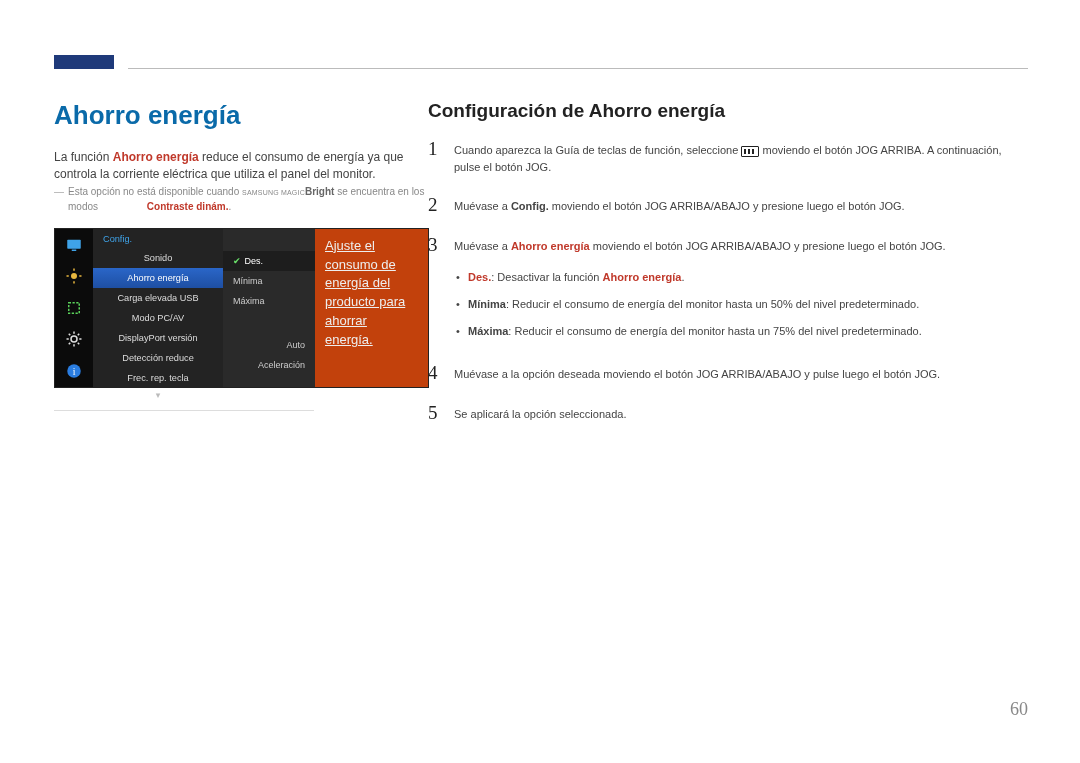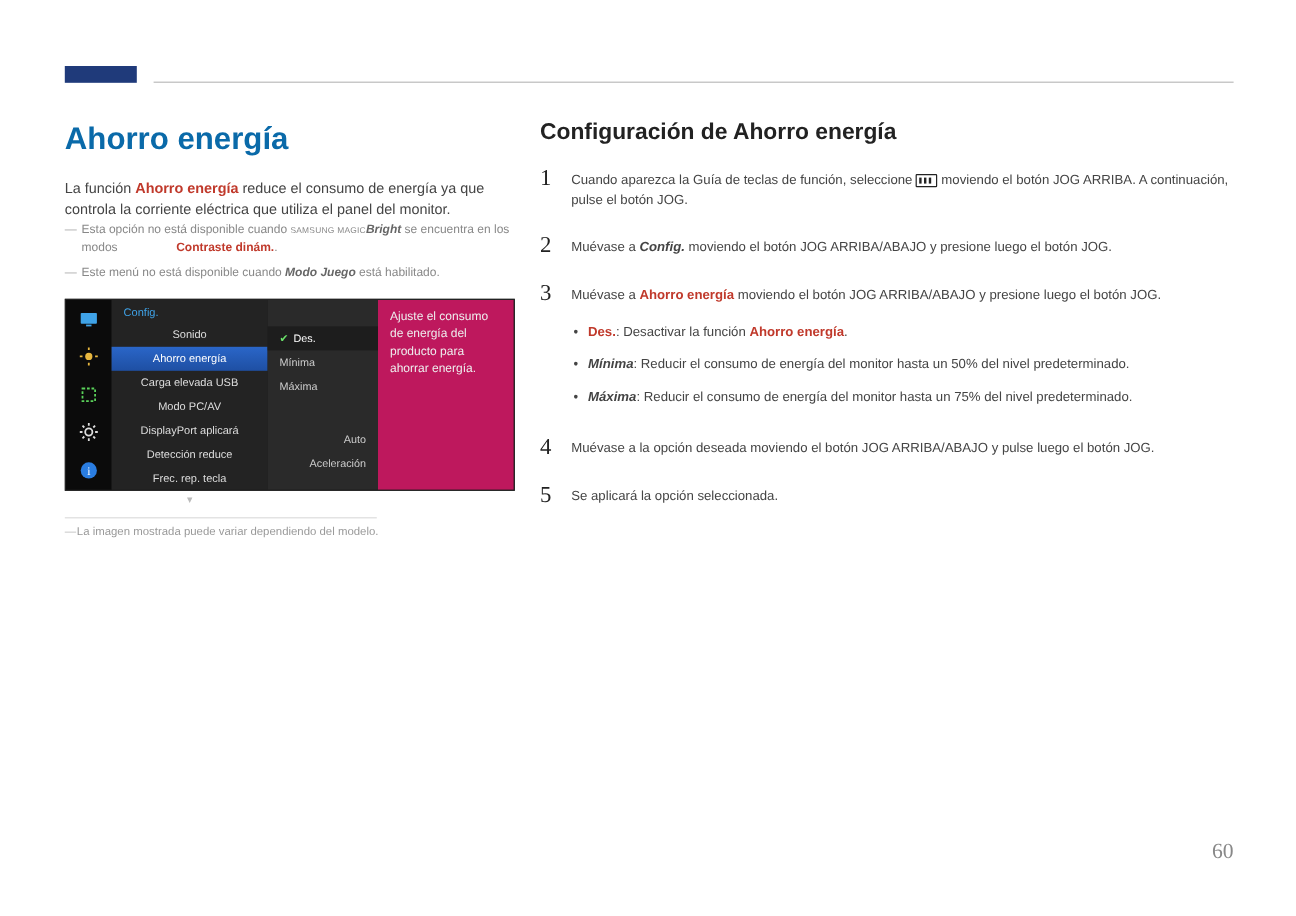--- a/index.html
+++ b/index.html
@@ -2,28 +2,28 @@
 <html><head>
 <meta charset="utf-8">
 <style>
   * { margin: 0; padding: 0; box-sizing: border-box; }
   body { width: 1080px; height: 763px; font-family: Arial, Helvetica, sans-serif; background: #fff; color: #222; position: relative; }
 
   .top-tab { position: absolute; top: 55px; left: 54px; width: 60px; height: 14px; background: #1f3a7a; }
   .top-rule { position: absolute; top: 68px; left: 128px; right: 52px; height: 1px; background: #bbb; }
 
   .col-left { position: absolute; top: 100px; left: 54px; width: 372px; }
-  .col-right { position: absolute; top: 100px; left: 450px; width: 580px; }
+  .col-right { position: absolute; top: 100px; left: 428px; width: 580px; }
 
   h1.main { color: #0a6aa9; font-size: 26px; font-weight: 600; margin-bottom: 18px; }
   h2.sub  { color: #222; font-size: 19px; font-weight: 600; margin-bottom: 16px; }
 
   .intro { font-size: 12px; line-height: 1.45; color: #444; }
   .intro .hl-red, .hl-red { color: #c0392b; font-weight: 600; }
-  .intro .hl-bold, .hl-bold { font-weight: 600; font-style: italic; }
+  .intro .hl-bold, .hl-bold { font-weight: 600; }
 
   .dash-note { font-size: 10px; color: #888; line-height: 1.5; padding-left: 14px; position: relative; margin-bottom: 6px; }
   .dash-note::before { content: "―"; position: absolute; left: 0; top: 0; color: #aaa; }
   .dash-note .hl-bold { color: #666; }
   .dash-note .hl-red { color: #c0392b; font-weight: 600; padding-left: 46px; }
   .dash-note .small { font-size: 7px; letter-spacing: 0.2px; }
 
   
   .osd { width: 375px; height: 160px; background: #1b1b1b; margin-top: 14px; display: flex; border: 1px solid #222; }
   .osd-icons { width: 38px; background: #0b0b0b; display: flex; flex-direction: column; }
@@ -36,21 +36,21 @@
   .osd-item.selected { background: linear-gradient(#2a66c8,#1e4fa3); color: #fff; }
   .osd-arrow { text-align: center; color: #bbb; font-size: 9px; padding-top: 2px; }
 
   .osd-sub { width: 92px; background: #2a2a2a; display: flex; flex-direction: column; font-size: 9px; color: #ccc; }
   .osd-sub .osd-sub-item { padding: 5px 10px; }
   .osd-sub .osd-sub-item.checked::before { content: "✔"; color: #6be36b; margin-right: 4px; font-size: 9px; }
   .osd-sub .osd-sub-item.checked { background: #1d1d1d; color: #fff; }
   .osd-sub .spacer { flex: 1; }
   .osd-sub .val { padding: 5px 10px; text-align: right; color: #ccc; }
 
-  .osd-desc { flex: 1; background: #be185d; color: #eee; font-size: 10px; line-height: 1.45; padding: 8px 10px; }
+  .osd-desc { flex: 1; background: #c2410c; color: #eee; font-size: 13px; line-height: 1.45; padding: 8px 10px; text-decoration: underline; }
 
   .footnote-sep { height: 1px; background: #ddd; margin: 22px 0 6px; width: 260px; }
   .footnote { font-size: 9.5px; color: #999; padding-left: 10px; position: relative; }
   .footnote::before { content: "―"; position: absolute; left: 0; color: #bbb; }
 
   
   .steps { display: table; }
   .step { display: table-row; font-size: 11px; color: #444; }
   .step .num { display: table-cell; font-family: Georgia, 'Times New Roman', serif; font-size: 19px; font-weight: 400; color: #222; width: 26px; vertical-align: top; padding-bottom: 18px; }
   .step .txt { display: table-cell; vertical-align: top; padding-top: 4px; padding-bottom: 18px; line-height: 1.55; }
@@ -71,23 +71,20 @@
 
 <div class="col-left">
   <h1 class="main">Ahorro energía</h1>
 
   <p class="intro">
     <span>La función </span><span class="hl-red">Ahorro energía</span><span> reduce el consumo de energía ya que controla la corriente eléctrica que utiliza el panel del monitor.</span>
   </p>
 
   <p class="dash-note">
     <span>Esta opción no está disponible cuando </span><span class="small">SAMSUNG MAGIC</span><span class="hl-bold">Bright</span><span> se encuentra en los modos </span><span class="hl-red">Contraste dinám.</span><span>.</span>
-  </p>
-  <p class="dash-note">
-    <span>Este menú no está disponible cuando </span><span class="hl-bold">Modo Juego</span><span> está habilitado.</span>
   </p>
 
   <div class="osd">
     <div class="osd-icons">
       <div class="ic">
           <svg viewBox="0 0 24 24">
             <rect x="3" y="5" width="18" height="12" rx="1" fill="#3fa3e8"></rect>
             <rect x="9" y="18" width="6" height="2" fill="#3fa3e8"></rect>
           </svg>
         </div>
@@ -119,40 +116,39 @@
             <text x="12" y="17" text-anchor="middle" font-size="13" fill="#fff" font-family="Georgia">i</text>
           </svg>
         </div>
     </div>
     <div class="osd-main">
       <div class="osd-title">Config.</div>
       <div class="osd-item">Sonido</div>
       <div class="osd-item selected">Ahorro energía</div>
       <div class="osd-item">Carga elevada USB</div>
       <div class="osd-item">Modo PC/AV</div>
-      <div class="osd-item">DisplayPort aplicará</div>
+      <div class="osd-item">DisplayPort versión</div>
       <div class="osd-item">Detección reduce</div>
       <div class="osd-item">Frec. rep. tecla</div>
       <div class="osd-arrow">▾</div>
     </div>
     <div class="osd-sub">
       <div style="height:22px"></div>
       <div class="osd-sub-item checked">Des.</div>
       <div class="osd-sub-item">Mínima</div>
       <div class="osd-sub-item">Máxima</div>
       <div class="spacer"></div>
       <div class="val">Auto</div>
       <div class="val">Aceleración</div>
       <div style="height:12px"></div>
     </div>
     <div class="osd-desc">Ajuste el consumo de energía del producto para ahorrar energía.</div>
   </div>
 
   <div class="footnote-sep"></div>
-  <p class="footnote">La imagen mostrada puede variar dependiendo del modelo.</p>
 </div>
 
 <div class="col-right">
   <h2 class="sub">Configuración de Ahorro energía</h2>
 
   <div class="steps">
     <div class="step">
       <div class="num">1</div>
       <div class="txt"><span>Cuando aparezca la Guía de teclas de función, seleccione </span><span class="osd-inline-icon"></span><span> moviendo el botón JOG ARRIBA. A continuación, pulse el botón JOG.</span></div>
     </div>

